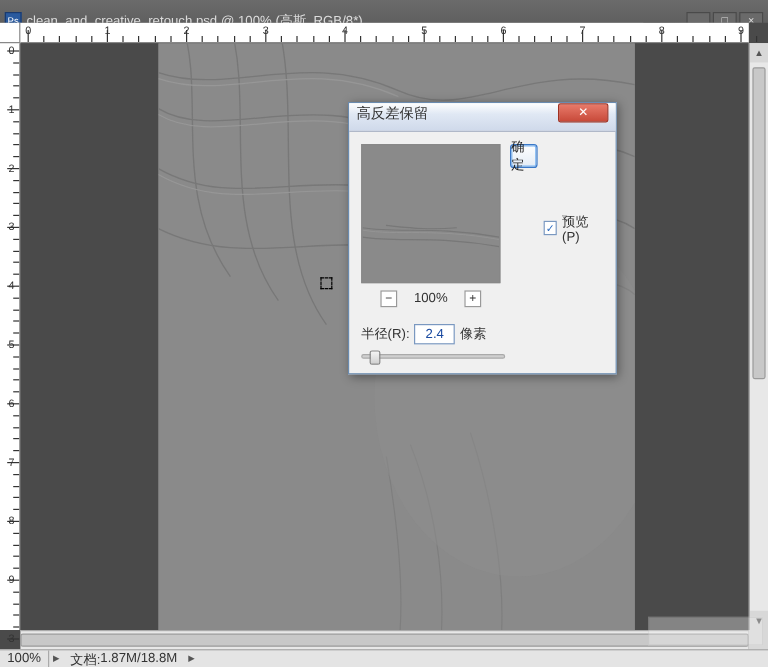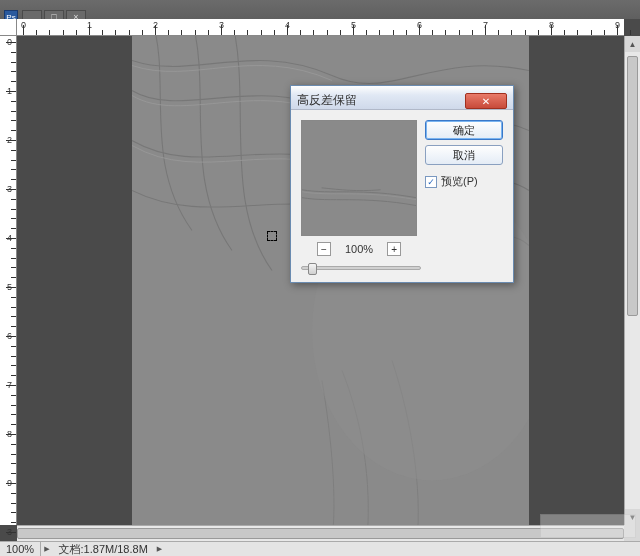--- a/index.html
+++ b/index.html
@@ -29,47 +29,52 @@
 .scroll-v .arr{position:absolute;left:0;right:0;height:16px;background:#d8d8d8;display:flex;align-items:center;justify-content:center;font-size:8px;color:#555}
 .scroll-v .arr.up{top:0}.scroll-v .arr.dn{bottom:0}
 .scroll-h{position:absolute;left:17px;right:16px;bottom:0;height:16px;background:#e8e8e8;border-top:1px solid #aaa;display:flex}
 .scroll-h .track{flex:1;position:relative}
 .scroll-h .thumb{position:absolute;top:2px;bottom:2px;left:0;width:100%;background:#c8c8c8;border:1px solid #9a9a9a;border-radius:2px}
 .corner-sb{position:absolute;right:0;bottom:0;width:16px;height:16px;background:#d8d8d8}
 .statusbar{position:absolute;bottom:0;left:0;right:0;height:15px;background:#e4e4e4;border-top:1px solid #aaa;display:flex;align-items:center;font-size:10px;color:#333}
 .statusbar .cell{padding:0 6px;border-right:1px solid #aaa;height:100%;display:flex;align-items:center}
 .statusbar .tri{font-size:7px;color:#555;padding:0 3px}
 .dialog{position:absolute;top:85px;left:290px;width:224px;background:#f0f0f0;border:1px solid #6a8bb0;box-shadow:2px 2px 8px rgba(0,0,0,.4)}
-.dialog .dlg-title{height:24px;background:linear-gradient(#fefefe,#e0e8f4 40%,#cfd9ea);display:flex;align-items:flex-end;padding:0 6px;border-bottom:1px solid #b0b8c8}
+.dialog .dlg-title{height:24px;background:linear-gradient(#fefefe,#e0e8f4 40%,#cfd9ea);display:flex;align-items:flex-start;padding:0 6px;border-bottom:1px solid #b0b8c8}
 .dialog .dlg-title span{flex:1;color:#333;font-size:12px}
 .dialog .dlg-close{width:42px;height:16px;background:linear-gradient(#e87a6a,#c84a3a);border:1px solid #a03020;border-radius:2px;color:#fff;display:flex;align-items:center;justify-content:center;font-size:10px}
 .dialog .dlg-body{padding:10px;display:flex;gap:8px}
 .dialog .preview-wrap{display:flex;flex-direction:column;align-items:center;gap:6px}
 .dialog .preview{width:116px;height:116px;background:#8a8a8a;border:1px solid #888;position:relative;overflow:hidden}
 .dialog .preview svg{width:100%;height:100%}
 .dialog .zoom-row{display:flex;align-items:center;gap:14px;font-size:10px;color:#333}
 .dialog .zoom-btn{width:14px;height:14px;border:1px solid #999;background:#fff;display:flex;align-items:center;justify-content:center;font-size:10px}
-.dialog .side{display:flex;flex-direction:column;gap:5px;flex:1}
+.dialog .side{display:flex;flex-direction:row;gap:5px;flex:1}
 .dialog .btn{height:20px;border:1px solid #8aa0c0;background:linear-gradient(#fefefe,#e4ecf6);border-radius:3px;display:flex;align-items:center;justify-content:center;font-size:11px;color:#222}
 .dialog .btn.primary{border:1px solid #3a78c8;box-shadow:0 0 0 1px #7ab4f0 inset}
 .dialog .chk-row{display:flex;align-items:center;gap:4px;margin-top:4px;font-size:11px;color:#333}
 .dialog .chk{width:12px;height:12px;background:#fff;border:1px solid #7a98c0;display:flex;align-items:center;justify-content:center;font-size:9px;color:#2a6ac0}
 .dialog .param-row{padding:4px 10px 8px;display:flex;align-items:center;gap:4px;font-size:11px;color:#333}
 .dialog .param-row input{width:34px;height:17px;border:1px solid #7a98c0;background:#fff;color:#1a4aa0;text-align:center;font-size:11px}
 .dialog .slider-row{padding:0 10px 12px}
 .dialog .slider{height:4px;background:#d0d0d0;border:1px solid #aaa;border-radius:2px;position:relative;width:120px}
 .dialog .slider .knob{position:absolute;top:-4px;left:6px;width:9px;height:12px;background:linear-gradient(#f4f4f4,#d0d0d0);border:1px solid #888;border-radius:2px}
 .sel-box{position:absolute;top:195px;left:250px;width:10px;height:10px;border:1px dashed #000;background:transparent}
 .watermark{position:absolute;right:4px;bottom:18px;width:96px;height:24px;background:#f0f0f0;border:1px solid #ccc;opacity:.35}
 </style>
 </head>
 <body>
 
 <div class="titlebar">
   <div class="doc-icon">Ps</div>
+  <div class="title-text">
+    <span>clean_and_creative_retouch.psd</span>
+    <span>@ 100%</span>
+    <span>(高斯, RGB/8*)</span>
+  </div>
   <div class="win-btns">
     <div class="win-btn">_</div>
     <div class="win-btn">□</div>
     <div class="win-btn">×</div>
   </div>
 </div>
 
 <div class="plugin-badge">nik Sharpener Pro™ 2.0 Selective</div>
 
 <div class="workspace">
@@ -273,25 +278,29 @@
         </svg>
       </div>
       <div class="zoom-row">
         <div class="zoom-btn">−</div>
         <span>100%</span>
         <div class="zoom-btn">+</div>
       </div>
     </div>
     <div class="side">
       <div class="btn primary">确定</div>
-      <div class="btn">取消</div>
       <div class="chk-row">
         <div class="chk">✓</div>
         <span>预览(P)</span>
       </div>
     </div>
   </div>
+  <div class="param-row">
+    <span>半径(R):</span>
+    <input value="2.4" style="">
+    <span>像素</span>
+  </div>
   <div class="slider-row">
     <div class="slider">
       <div class="knob"></div>
     </div>
   </div>
 </div>
 
 </body></html>

